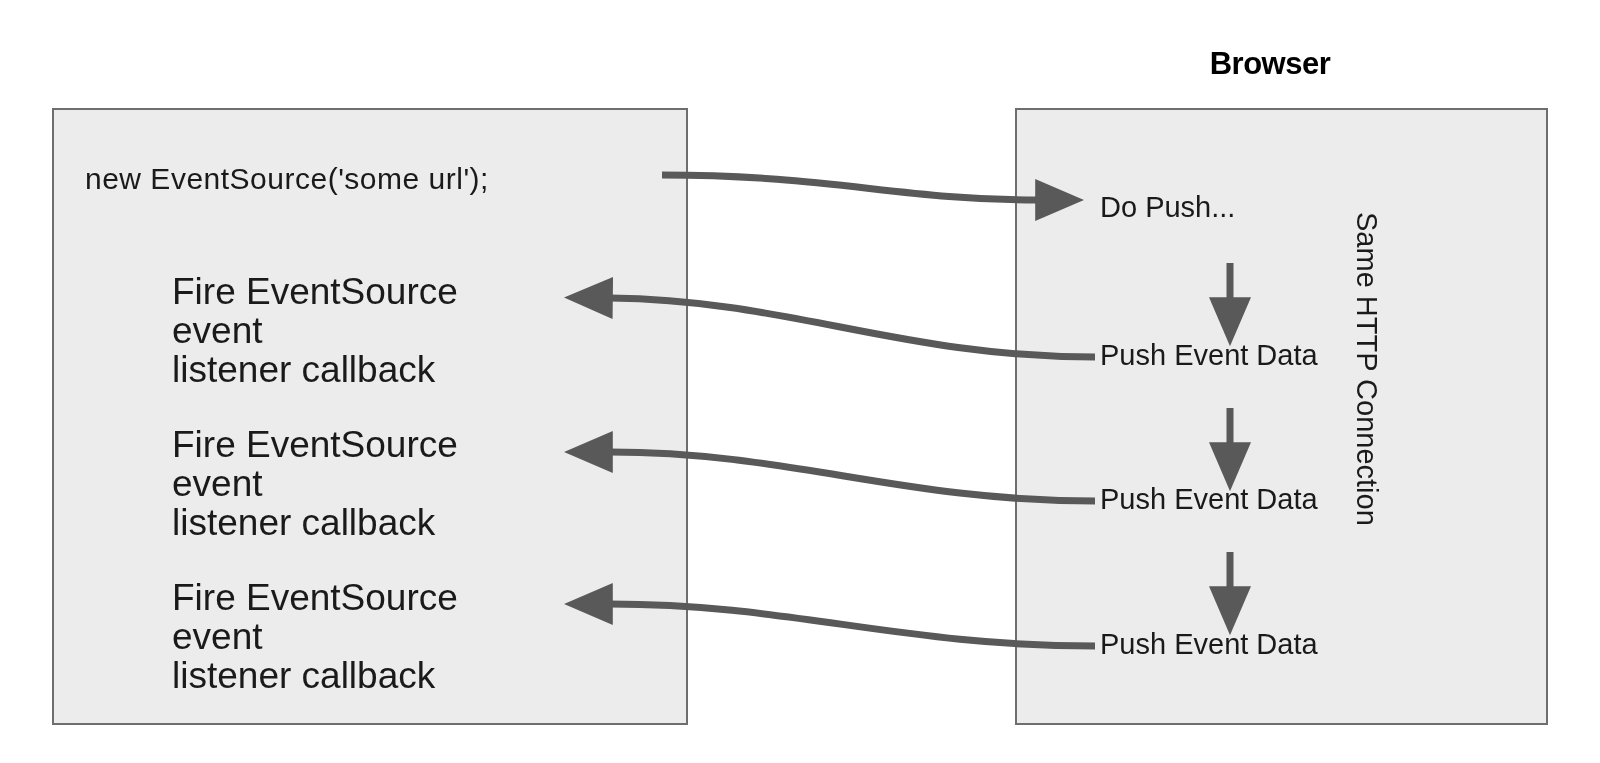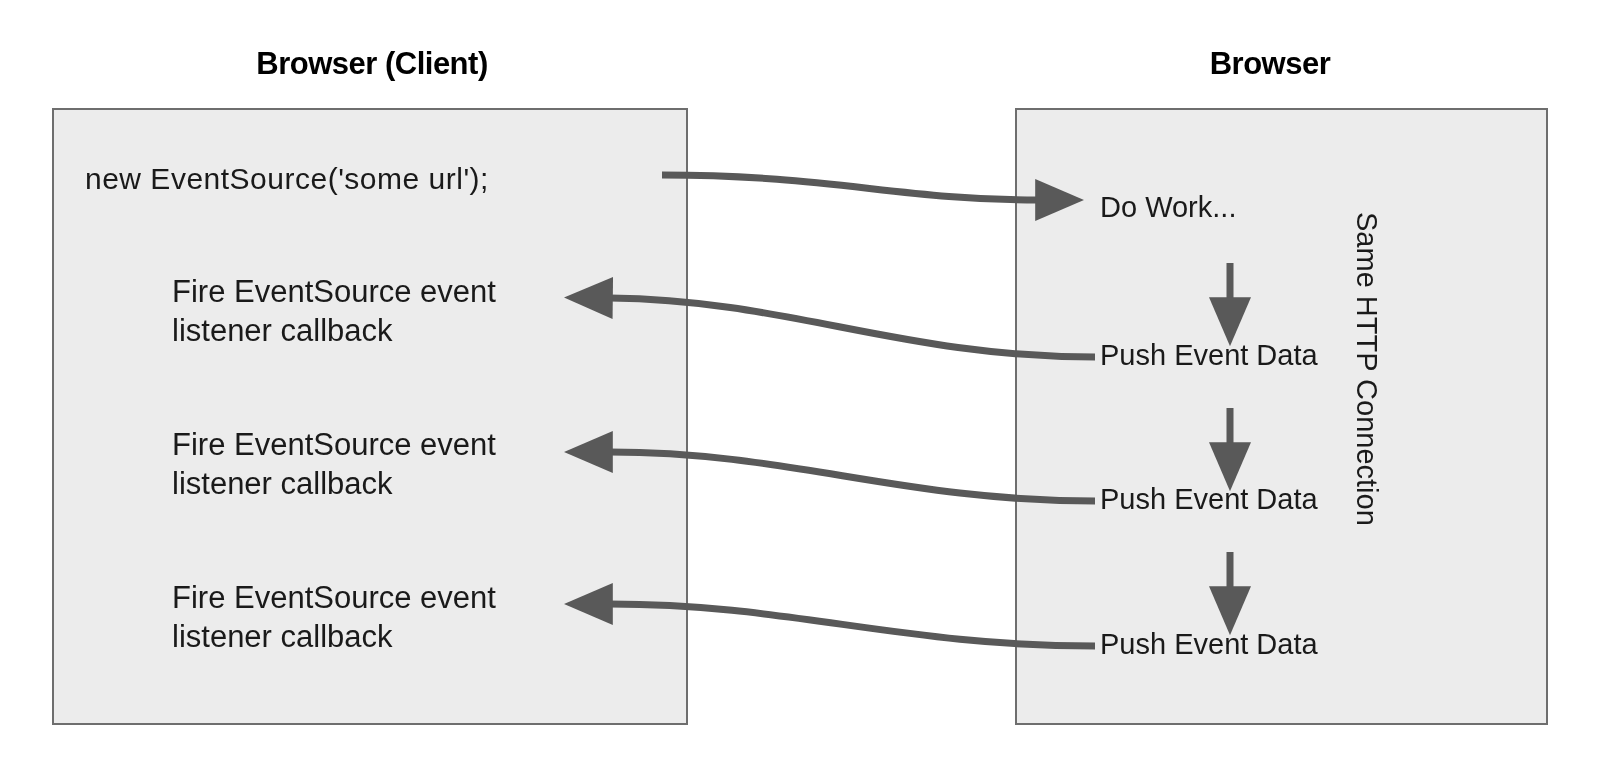--- a/index.html
+++ b/index.html
@@ -59,21 +59,21 @@
     font-family: Liberation Sans, sans-serif;
     font-size: 30px;
     color: #1a1a1a;
     white-space: pre;
     letter-spacing: 0.5px;
   }
   .client-step {
     position: absolute;
     left: 172px;
     width: 380px;
-    font-size: 31px;
+    font-size: 37px;
     line-height: 39px;
     color: #1a1a1a;
   }
   #client-step-0 { top: 272px; }
   #client-step-1 { top: 425px; }
   #client-step-2 { top: 578px; }
 
   .server-step {
     position: absolute;
     left: 1100px;
@@ -105,42 +105,41 @@
     width: 1600px;
     height: 763px;
     pointer-events: none;
   }
 </style>
 </head>
 <body>
 
 <div id="canvas">
 
-  <div class="panel-title" id="client-title">Browser (Client)</div>
   <div class="panel-title" id="server-title">Browser</div>
 
   <div class="panel" id="client-panel"></div>
   <div class="panel" id="server-panel"></div>
 
   <div class="code-line">new EventSource('some url');</div>
 
   <div class="client-step" id="client-step-0">
     <div>Fire EventSource event</div>
     <div>listener callback</div>
   </div>
   <div class="client-step" id="client-step-1">
     <div>Fire EventSource event</div>
     <div>listener callback</div>
   </div>
   <div class="client-step" id="client-step-2">
     <div>Fire EventSource event</div>
     <div>listener callback</div>
   </div>
 
-  <div class="server-step" id="server-step-0">Do Work...</div>
+  <div class="server-step" id="server-step-0">Do Push...</div>
   <div class="server-step" id="server-step-1">Push Event Data</div>
   <div class="server-step" id="server-step-2">Push Event Data</div>
   <div class="server-step" id="server-step-3">Push Event Data</div>
 
   <div id="connection-label">Same HTTP Connection</div>
 
   <svg id="arrows" viewBox="0 0 1600 763">
     <defs>
       <marker id="head-right" markerWidth="7" markerHeight="6" refX="0.4" refY="3" orient="auto" markerUnits="strokeWidth">
         <path d="M0,0 L7,3 L0,6 z" fill="#595959"></path>

